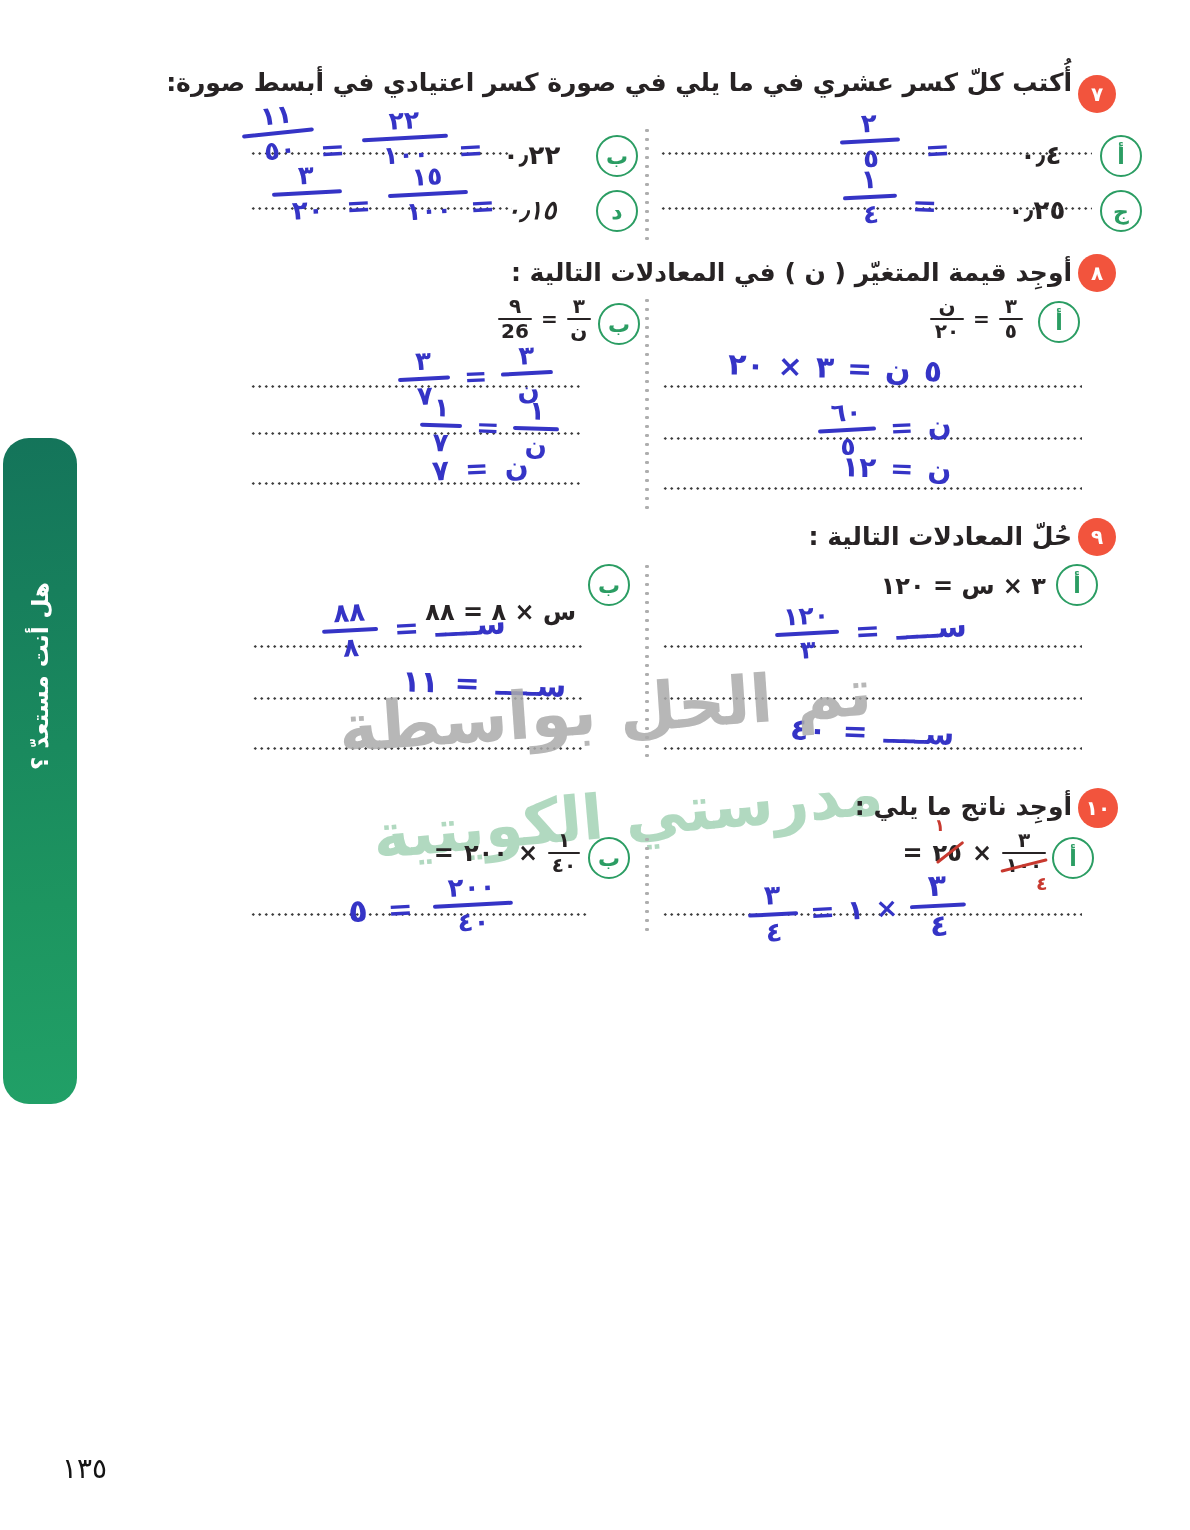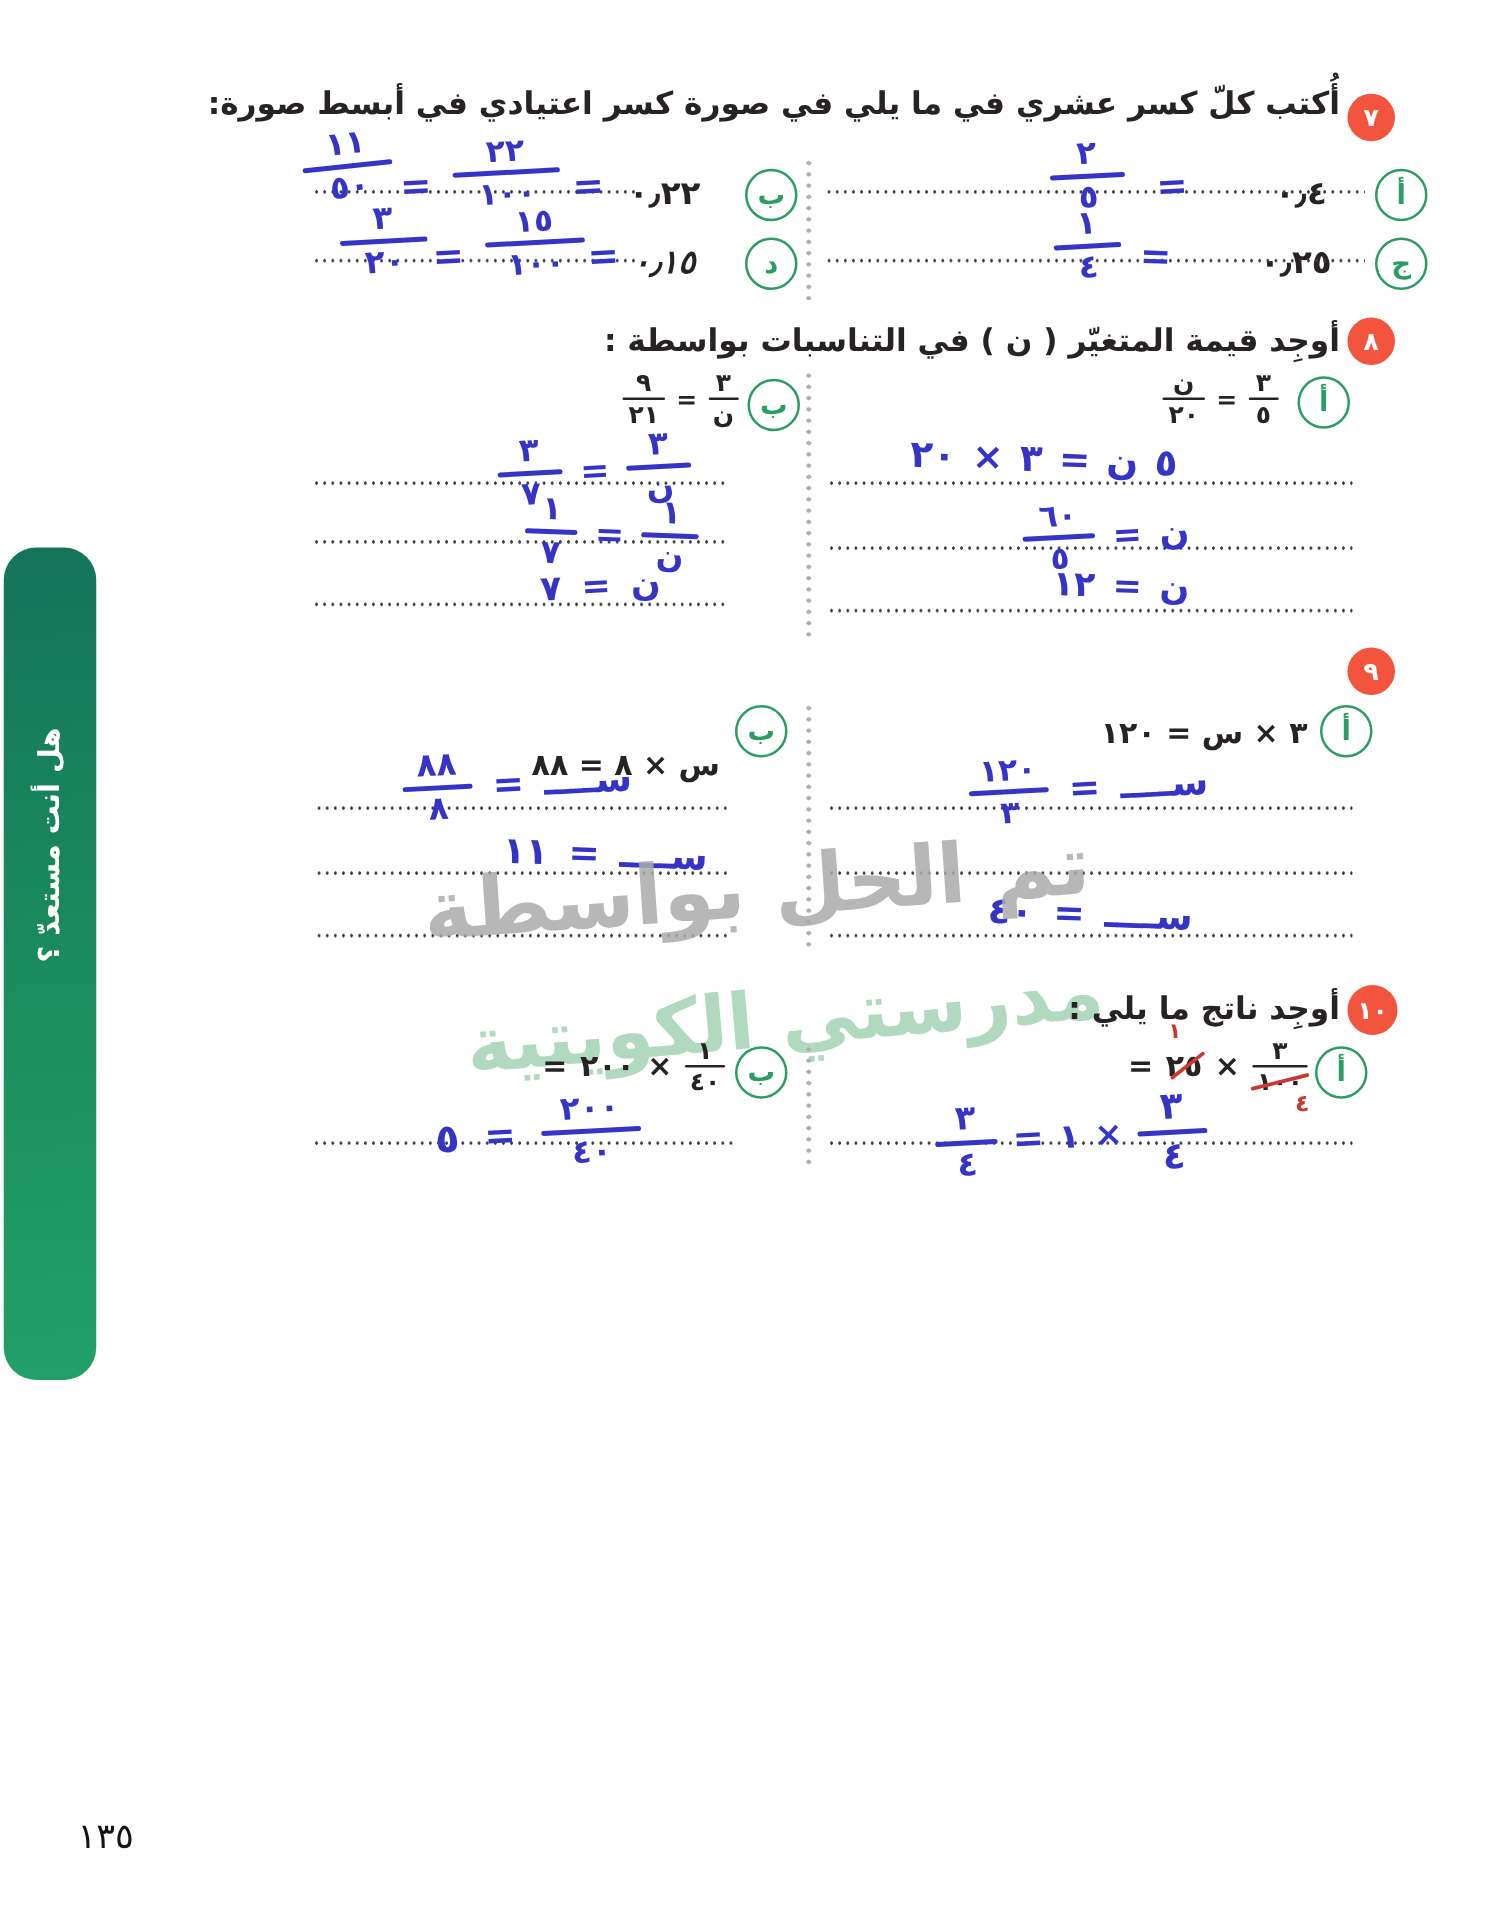--- a/index.html
+++ b/index.html
@@ -122,21 +122,21 @@
     <span class="num">٣</span>
       <span class="fb"></span>
       <span class="num">٢٠</span>
   </div>
 
   <div class="abs vsep" style="left:645px;top:126px;height:114px;"></div>
 
   <div class="abs badge" style="left:1078px;top:254px;">
     <span>٨</span>
   </div>
-  <div class="abs qtitle" style="right:118px;top:258px;">أوجِد قيمة المتغيّر ( ن ) في التناسبات بواسطة :</div>
+  <div class="abs qtitle" style="right:118px;top:258px;">أوجِد قيمة المتغيّر ( ن ) في المعادلات التالية :</div>
 
   <div class="abs opt" style="left:1038px;top:301px;">
     <span>أ</span>
   </div>
   <div class="abs eqrow pfrac" style="left:930px;top:296px;gap:9px;">
     <span class="frac" style="min-width:24px;">
       <span>٣</span>
         <span class="fb"></span>
         <span>٥</span>
     </span>
@@ -179,21 +179,21 @@
   <div class="abs eqrow pfrac" style="left:498px;top:296px;gap:9px;">
     <span class="frac" style="min-width:24px;">
       <span>٣</span>
         <span class="fb"></span>
         <span>ن</span>
     </span>
     <span>=</span>
     <span class="frac" style="min-width:34px;">
       <span>٩</span>
         <span class="fb"></span>
-        <span class="num">٢١</span>
+        <span class="num">26</span>
     </span>
   </div>
   <div class="abs dotline" style="left:250px;top:385px;width:330px;"></div>
   <div class="abs dotline" style="left:250px;top:432px;width:330px;"></div>
   <div class="abs dotline" style="left:250px;top:482px;width:330px;"></div>
   <div class="abs eqrow ink t1" style="left:398px;top:345px;font-size:26px;gap:14px;">
     <span class="frac bfrac" style="min-width:52px;">
       <span>٣</span>
         <span class="fb"></span>
         <span>ن</span>
@@ -222,20 +222,21 @@
     <span>ن</span>
     <span>=</span>
     <span>٧</span>
   </div>
 
   <div class="abs vsep" style="left:645px;top:296px;height:218px;"></div>
 
   <div class="abs badge" style="left:1078px;top:518px;">
     <span>٩</span>
   </div>
+  <div class="abs qtitle" style="right:118px;top:522px;">حُلّ المعادلات التالية :</div>
 
   <div class="abs opt" style="left:1056px;top:564px;">
     <span>أ</span>
   </div>
   <div class="abs peq" style="right:144px;top:572px;margin-left:36px;">٣ × س = ١٢٠</div>
   <div class="abs dotline" style="left:662px;top:645px;width:420px;"></div>
   <div class="abs dotline" style="left:662px;top:697px;width:420px;"></div>
   <div class="abs dotline" style="left:662px;top:747px;width:420px;"></div>
   <div class="abs eqrow ink t1" style="left:775px;top:600px;font-size:30px;gap:16px;">
     <span>ســــ</span>

